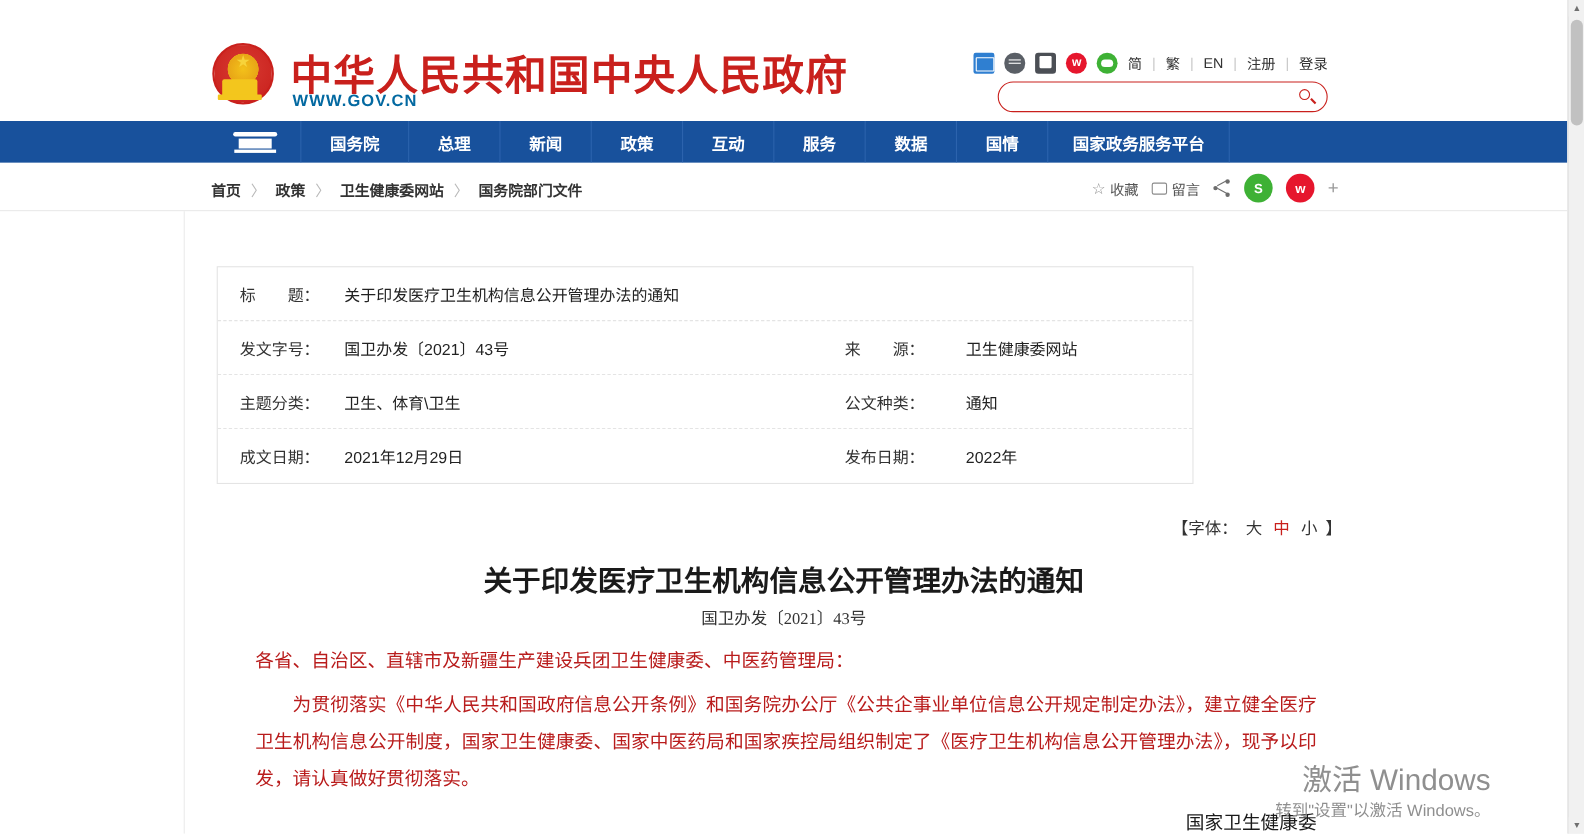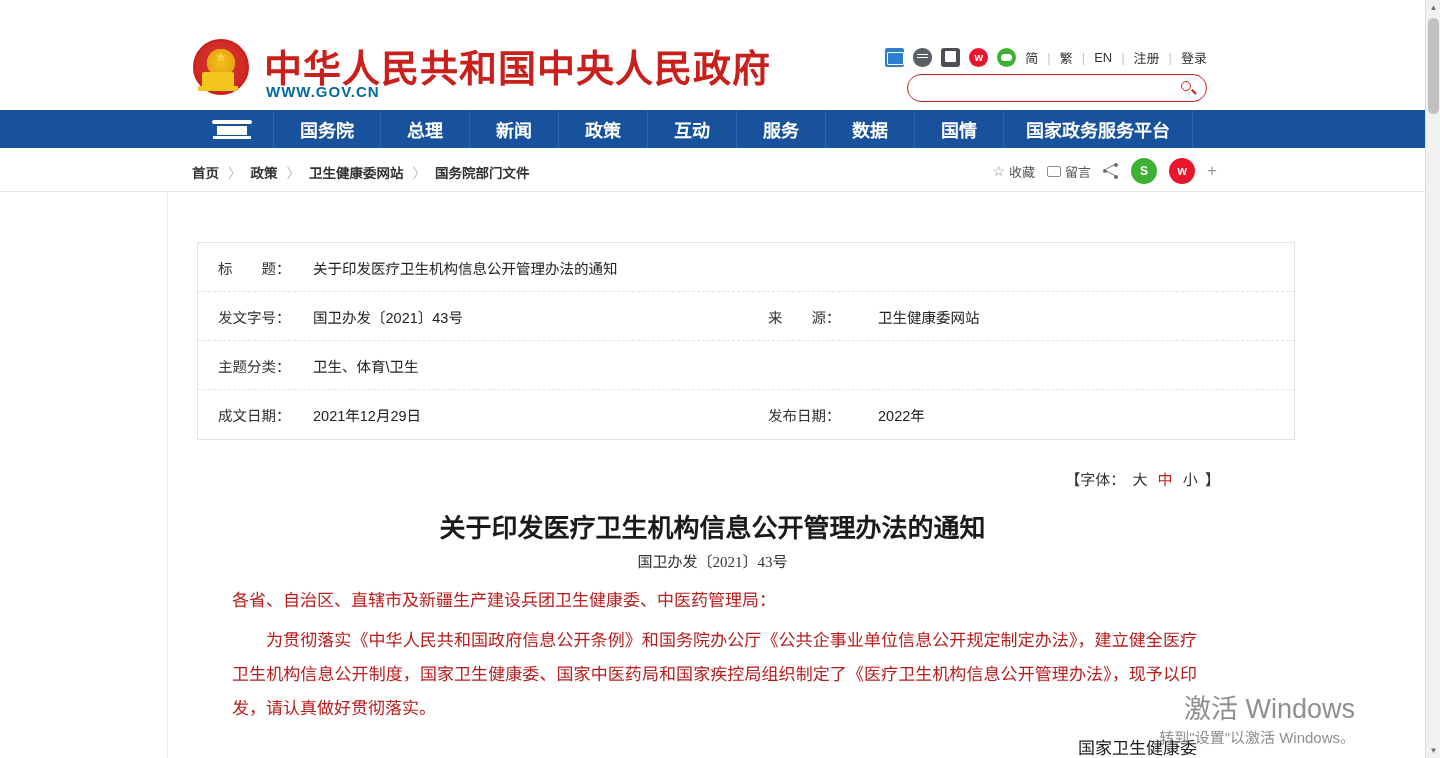--- a/index.html
+++ b/index.html
@@ -182,21 +182,21 @@
     background: #fff;
   }
   .nav-home .gate-ico .base {
     position: absolute; left: 1px; bottom: 0; width: 38px; height: 3px;
     background: #fff;
   }
   .main-nav a.nav-item {
     display: flex; align-items: center; justify-content: center;
     padding: 0 26px;
     color: #fff; text-decoration: none;
-    font-size: 18px; font-weight: bold;
+    font-size: 15px; font-weight: bold;
     border-right: 1px solid #2c63ad;
     white-space: nowrap;
   }
   .main-nav a.nav-item.wide { padding: 16px 22px; }
 
   
   .crumb-row {
     position: relative;
     height: 44px;
     border-bottom: 1px solid #e9e9e9;
@@ -247,21 +247,21 @@
     position: relative;
     width: 1425px;
     background: #fff;
   }
   .side-rule {
     position: absolute; left: 167px; top: 0; width: 1px; height: 606px;
     background: #ebebeb;
   }
   .meta-box {
     position: absolute; left: 197px; top: 50px;
-    width: 1098px;
+    width: 888px;
     border: 1px solid #e4e4e4;
     background: #fff;
   }
   .meta-row {
     display: flex;
     height: 49px;
     border-bottom: 1px dashed #e4e4e4;
   }
   .meta-row:last-child { border-bottom: none; }
   .meta-cell {
@@ -448,20 +448,24 @@
         <div class="meta-cell right">
           <span class="meta-label w-right">来　　源：</span>
           <span class="meta-value">卫生健康委网站</span>
         </div>
       </div>
       <div class="meta-row">
         <div class="meta-cell left">
           <span class="meta-label w-left">主题分类：</span>
           <span class="meta-value">卫生、体育\卫生</span>
         </div>
+        <div class="meta-cell right">
+          <span class="meta-label w-right">公文种类：</span>
+          <span class="meta-value">通知</span>
+        </div>
       </div>
       <div class="meta-row">
         <div class="meta-cell left">
           <span class="meta-label w-left">成文日期：</span>
           <span class="meta-value">2021年12月29日</span>
         </div>
         <div class="meta-cell right">
           <span class="meta-label w-right">发布日期：</span>
           <span class="meta-value">2022年</span>
         </div>

